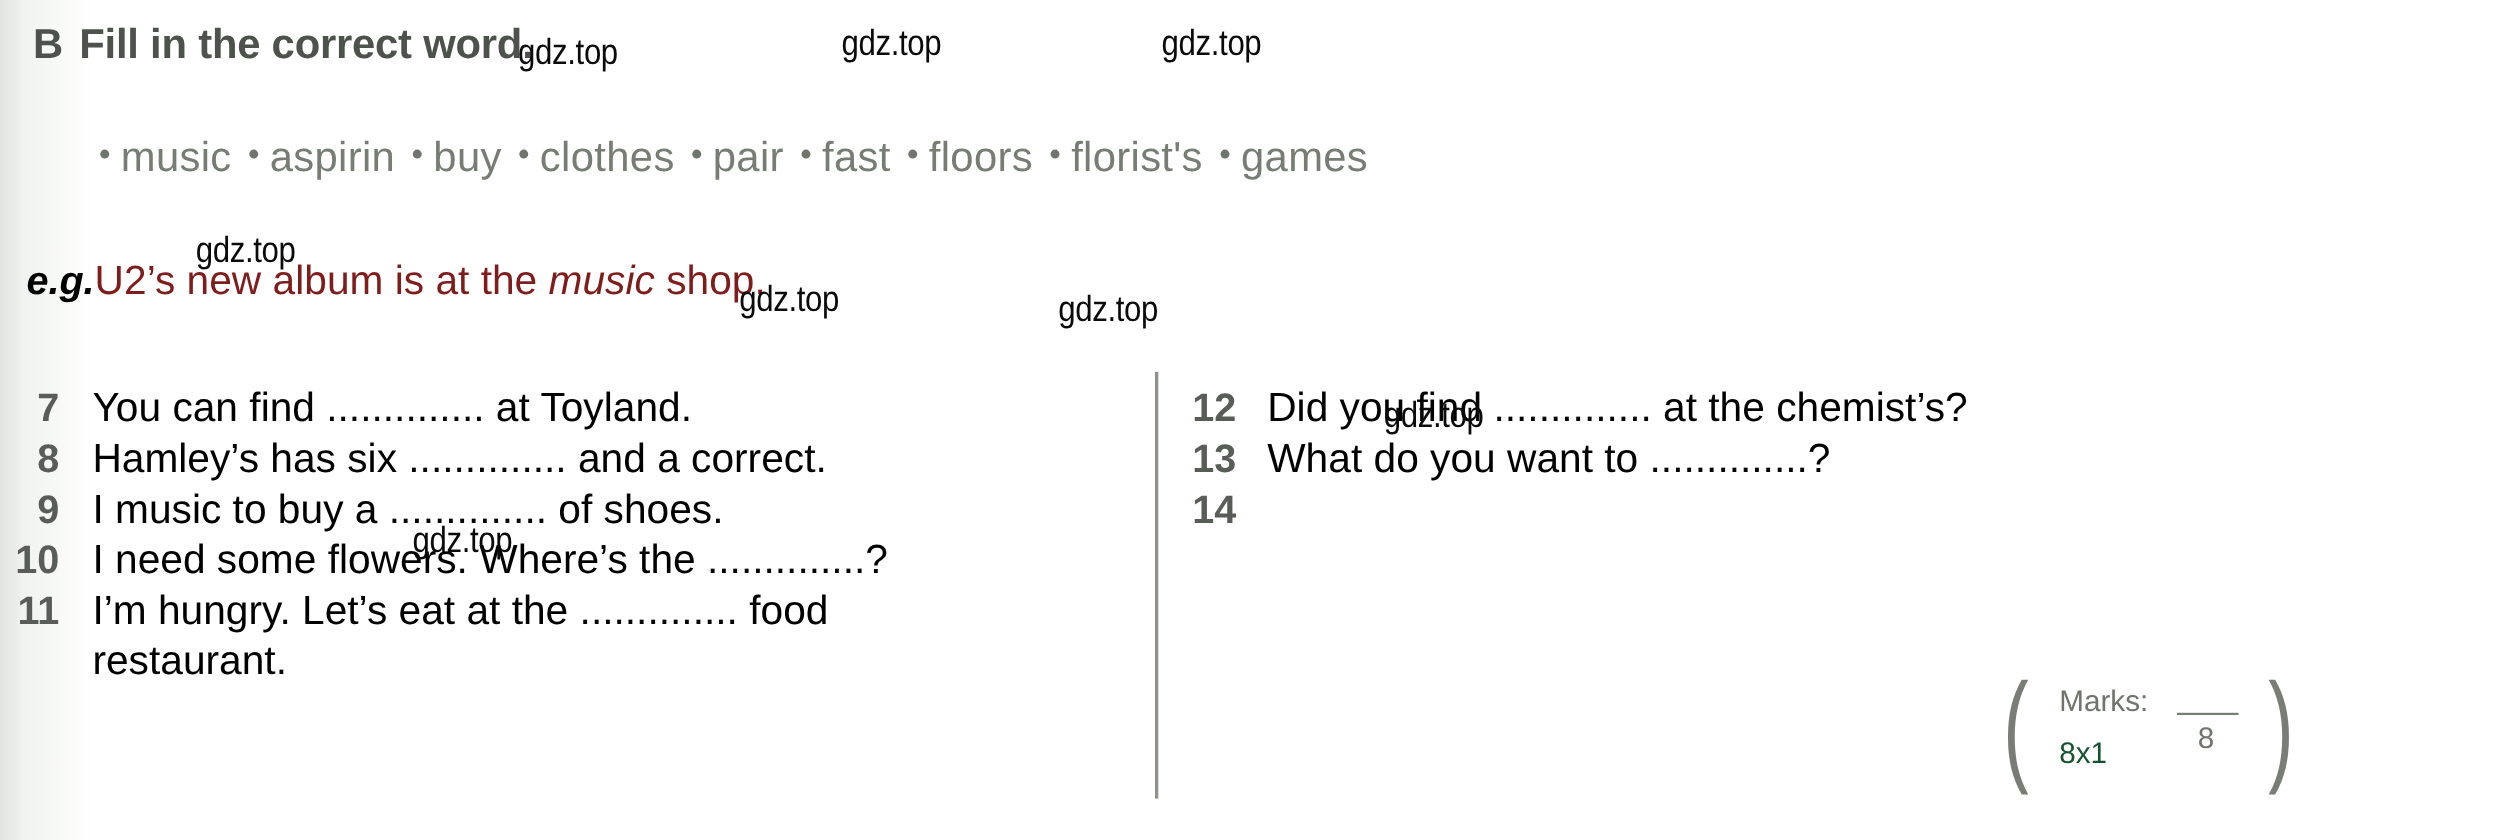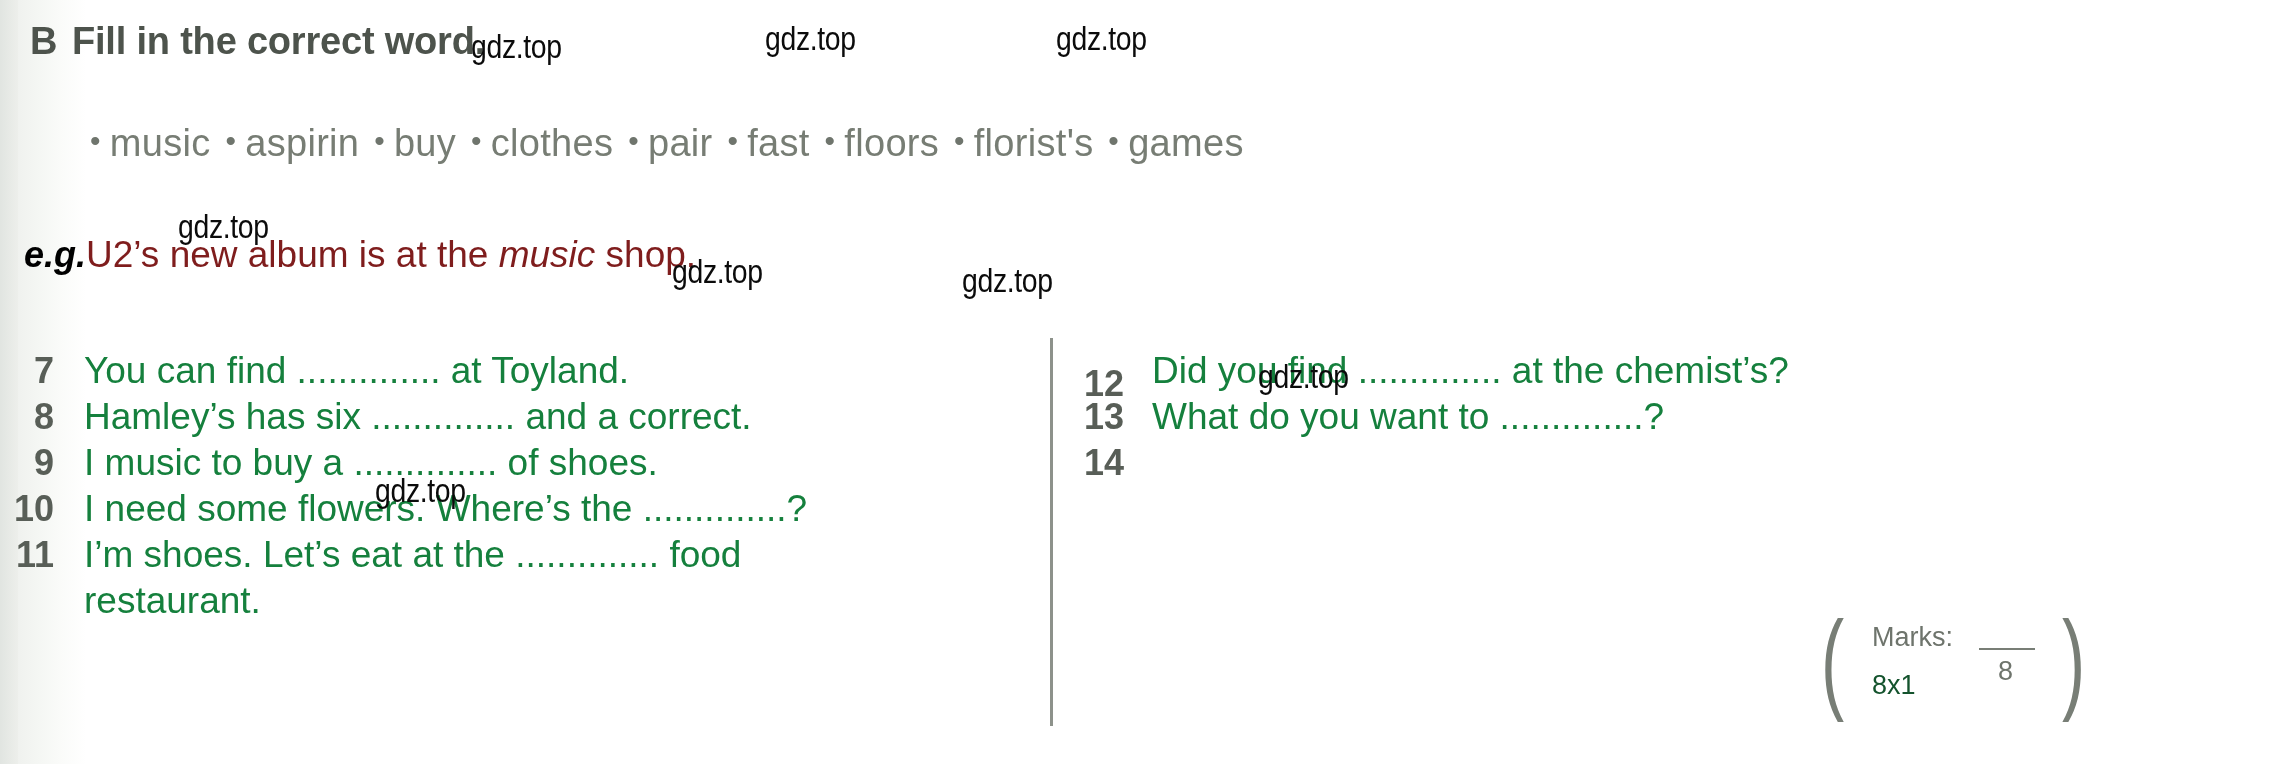--- a/index.html
+++ b/index.html
@@ -89,21 +89,21 @@
     font-size: 37px;
     color: #7f1d1d;
     white-space: nowrap;
   }
   .eg-text i { font-style: italic; }
 
   
   .q {
     position: absolute;
     font-size: 37px;
-    color: #15803d;
+    color: #000000;
     white-space: nowrap;
   }
   .qnum {
     position: absolute;
     font-size: 36px;
     font-weight: bold;
     color: #585e57;
     text-align: right;
     width: 46px;
   }
@@ -194,25 +194,25 @@
   <div class="qnum" style="left:8px; top:396px;">8</div>
   <div class="q" style="left:84px; top:396px;">Hamley’s has six .............. and a correct.</div>
 
   <div class="qnum" style="left:8px; top:442px;">9</div>
   <div class="q" style="left:84px; top:442px;">I music to buy a .............. of shoes.</div>
 
   <div class="qnum" style="left:8px; top:488px;">10</div>
   <div class="q" style="left:84px; top:488px;">I need some flowers. Where’s the ..............?</div>
 
   <div class="qnum" style="left:8px; top:534px;">11</div>
-  <div class="q" style="left:84px; top:534px;">I’m  shoes.  Let’s  eat  at  the  ..............   food</div>
+  <div class="q" style="left:84px; top:534px;">I’m  hungry.  Let’s  eat  at  the  ..............   food</div>
 
   <div class="q" style="left:84px; top:580px;">restaurant.</div>
 
-  <div class="qnum" style="left:1078px; top:363px;text-align:right;">12</div>
+  <div class="qnum" style="left:1078px; top:350px;text-align:right;">12</div>
   <div class="q" style="left:1152px; top:350px;">Did you find .............. at the chemist’s?</div>
 
   <div class="qnum" style="left:1078px; top:396px;">13</div>
   <div class="q" style="left:1152px; top:396px;">What do you want to ..............?</div>
 
   <div class="qnum" style="left:1078px; top:442px;">14</div>
 
   <div id="marks">
     <span class="paren paren-l">(</span>
     <span class="paren paren-r">)</span>

